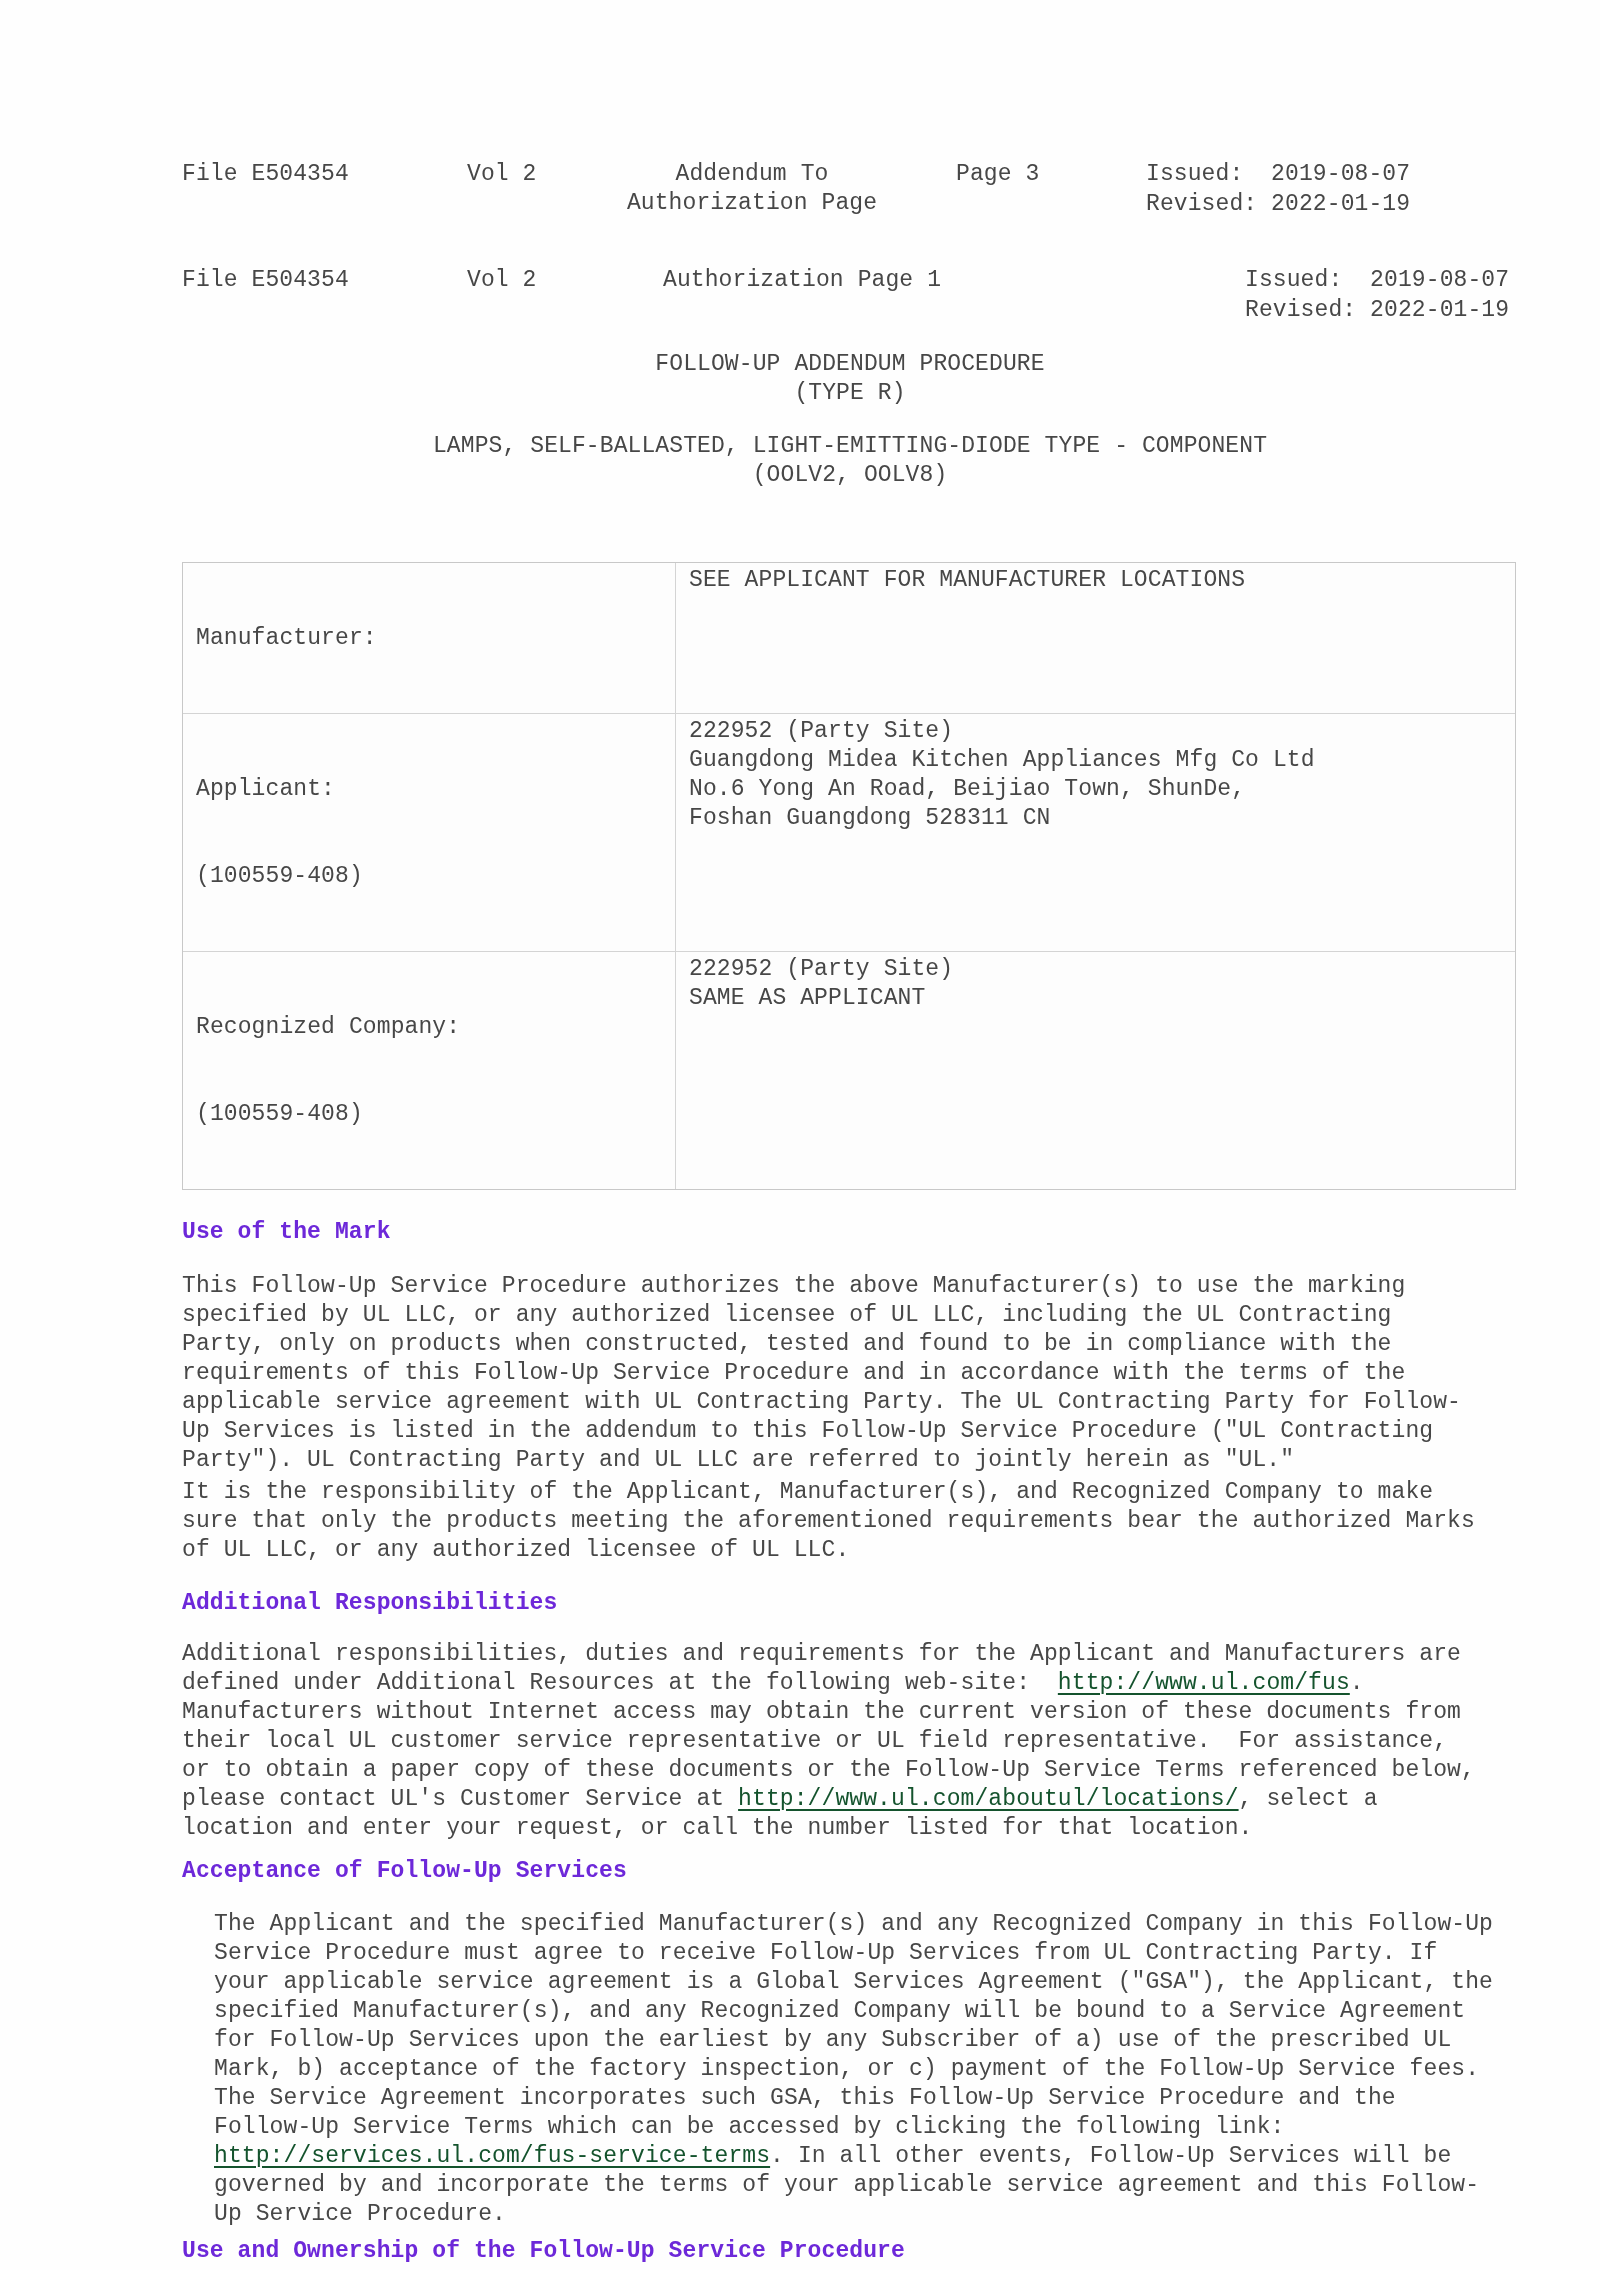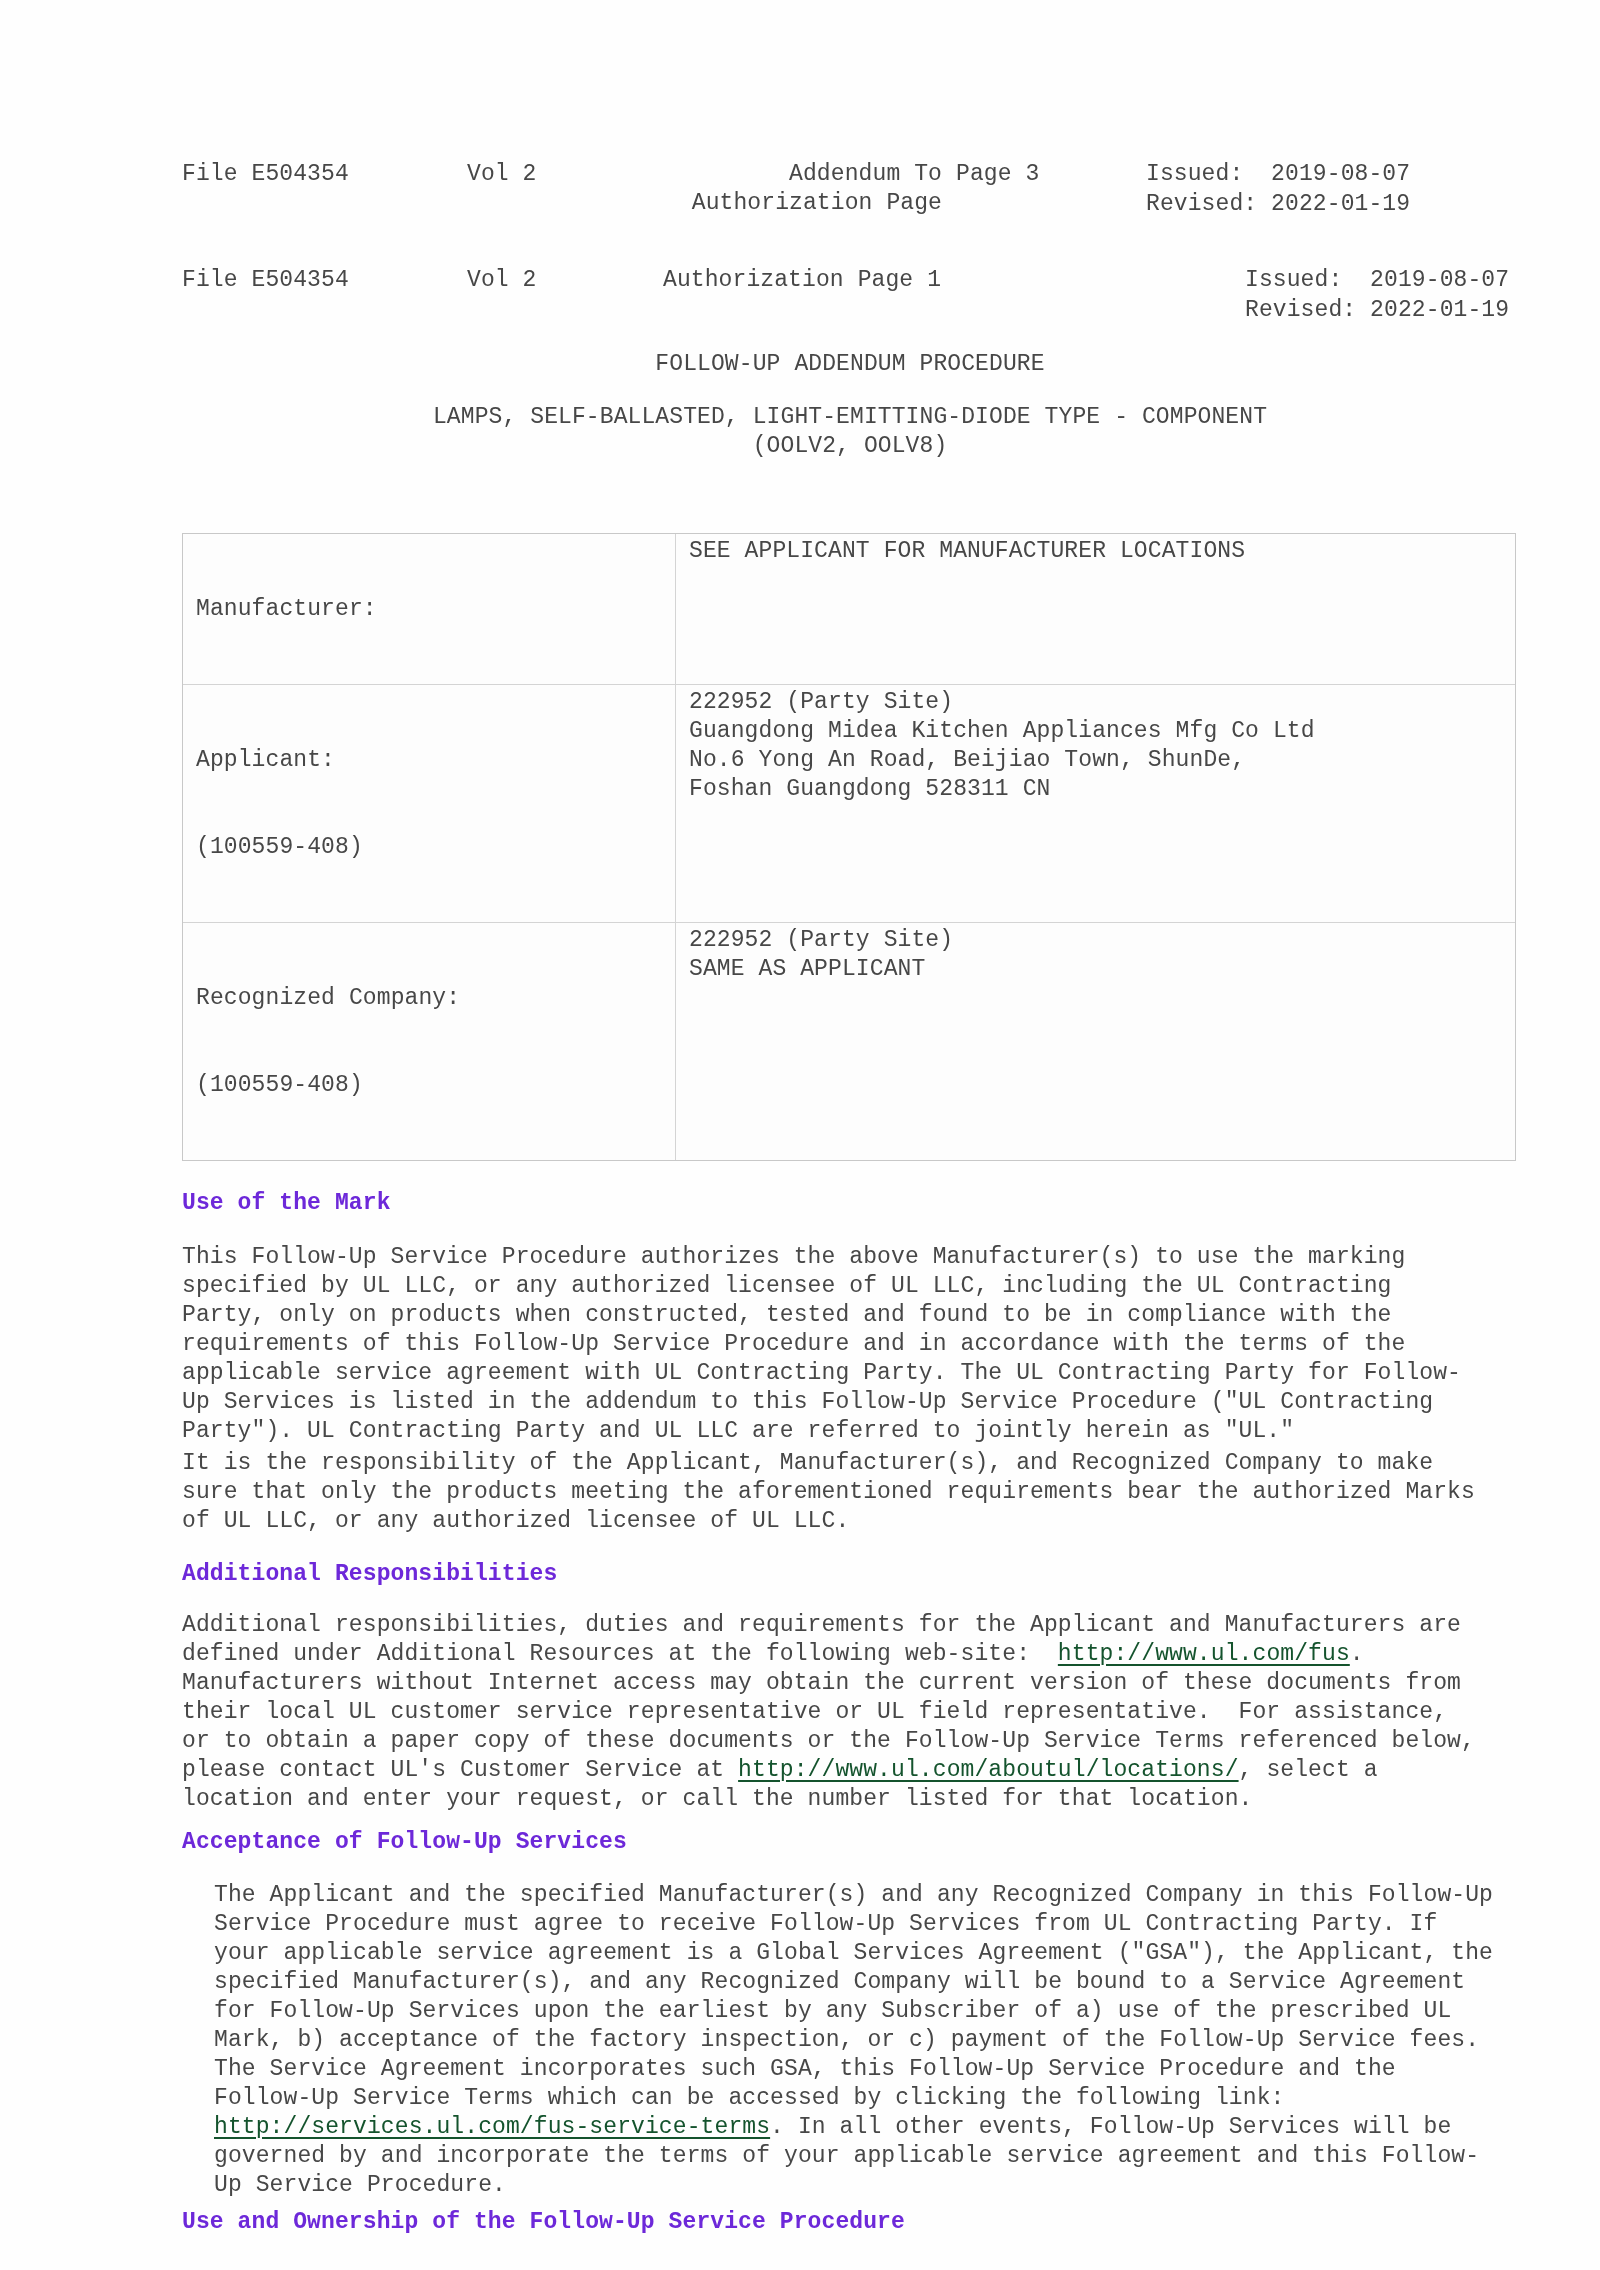--- a/index.html
+++ b/index.html
@@ -9,21 +9,21 @@
     height: 2270px;
     background: #fefefe;
     font-family: "Liberation Mono", "DejaVu Sans Mono", monospace;
     font-size: 23px;
     line-height: 29px;
     color: #474747;
     letter-spacing: 0.1px;
     overflow: hidden;
   }
   .abs { position: absolute; white-space: pre; }
-  .hdr-center { position: absolute; width: 380px; text-align: right; }
+  .hdr-center { position: absolute; width: 380px; text-align: center; }
   .content {
     position: absolute;
     left: 182px;
     top: 350px;
     width: 1336px;
   }
   .center-line { text-align: center; white-space: pre; }
   .title-block { margin: 0; }
   .product-block { margin-top: 24px; }
   .info-table {
@@ -85,20 +85,21 @@
     <span class="abs" style="left:467px; top:266px;">Vol 2</span>
     <span class="abs" style="left:663px; top:266px;">Authorization Page 1</span>
     <span class="abs" style="left:1245px; top:266px;">Issued:  2019-08-07</span>
     <span class="abs" style="left:1245px; top:296px;">Revised: 2022-01-19</span>
   </div>
 
   <div class="content">
 
     <div class="title-block">
       <div class="center-line">FOLLOW-UP ADDENDUM PROCEDURE</div>
+      <div class="center-line">(TYPE R)</div>
     </div>
     <div class="product-block">
       <div class="center-line">LAMPS, SELF-BALLASTED, LIGHT-EMITTING-DIODE TYPE - COMPONENT</div>
       <div class="center-line">(OOLV2, OOLV8)</div>
     </div>
 
     <div class="info-table">
       <div class="cell">
         <div>Manufacturer:</div>
       </div>

